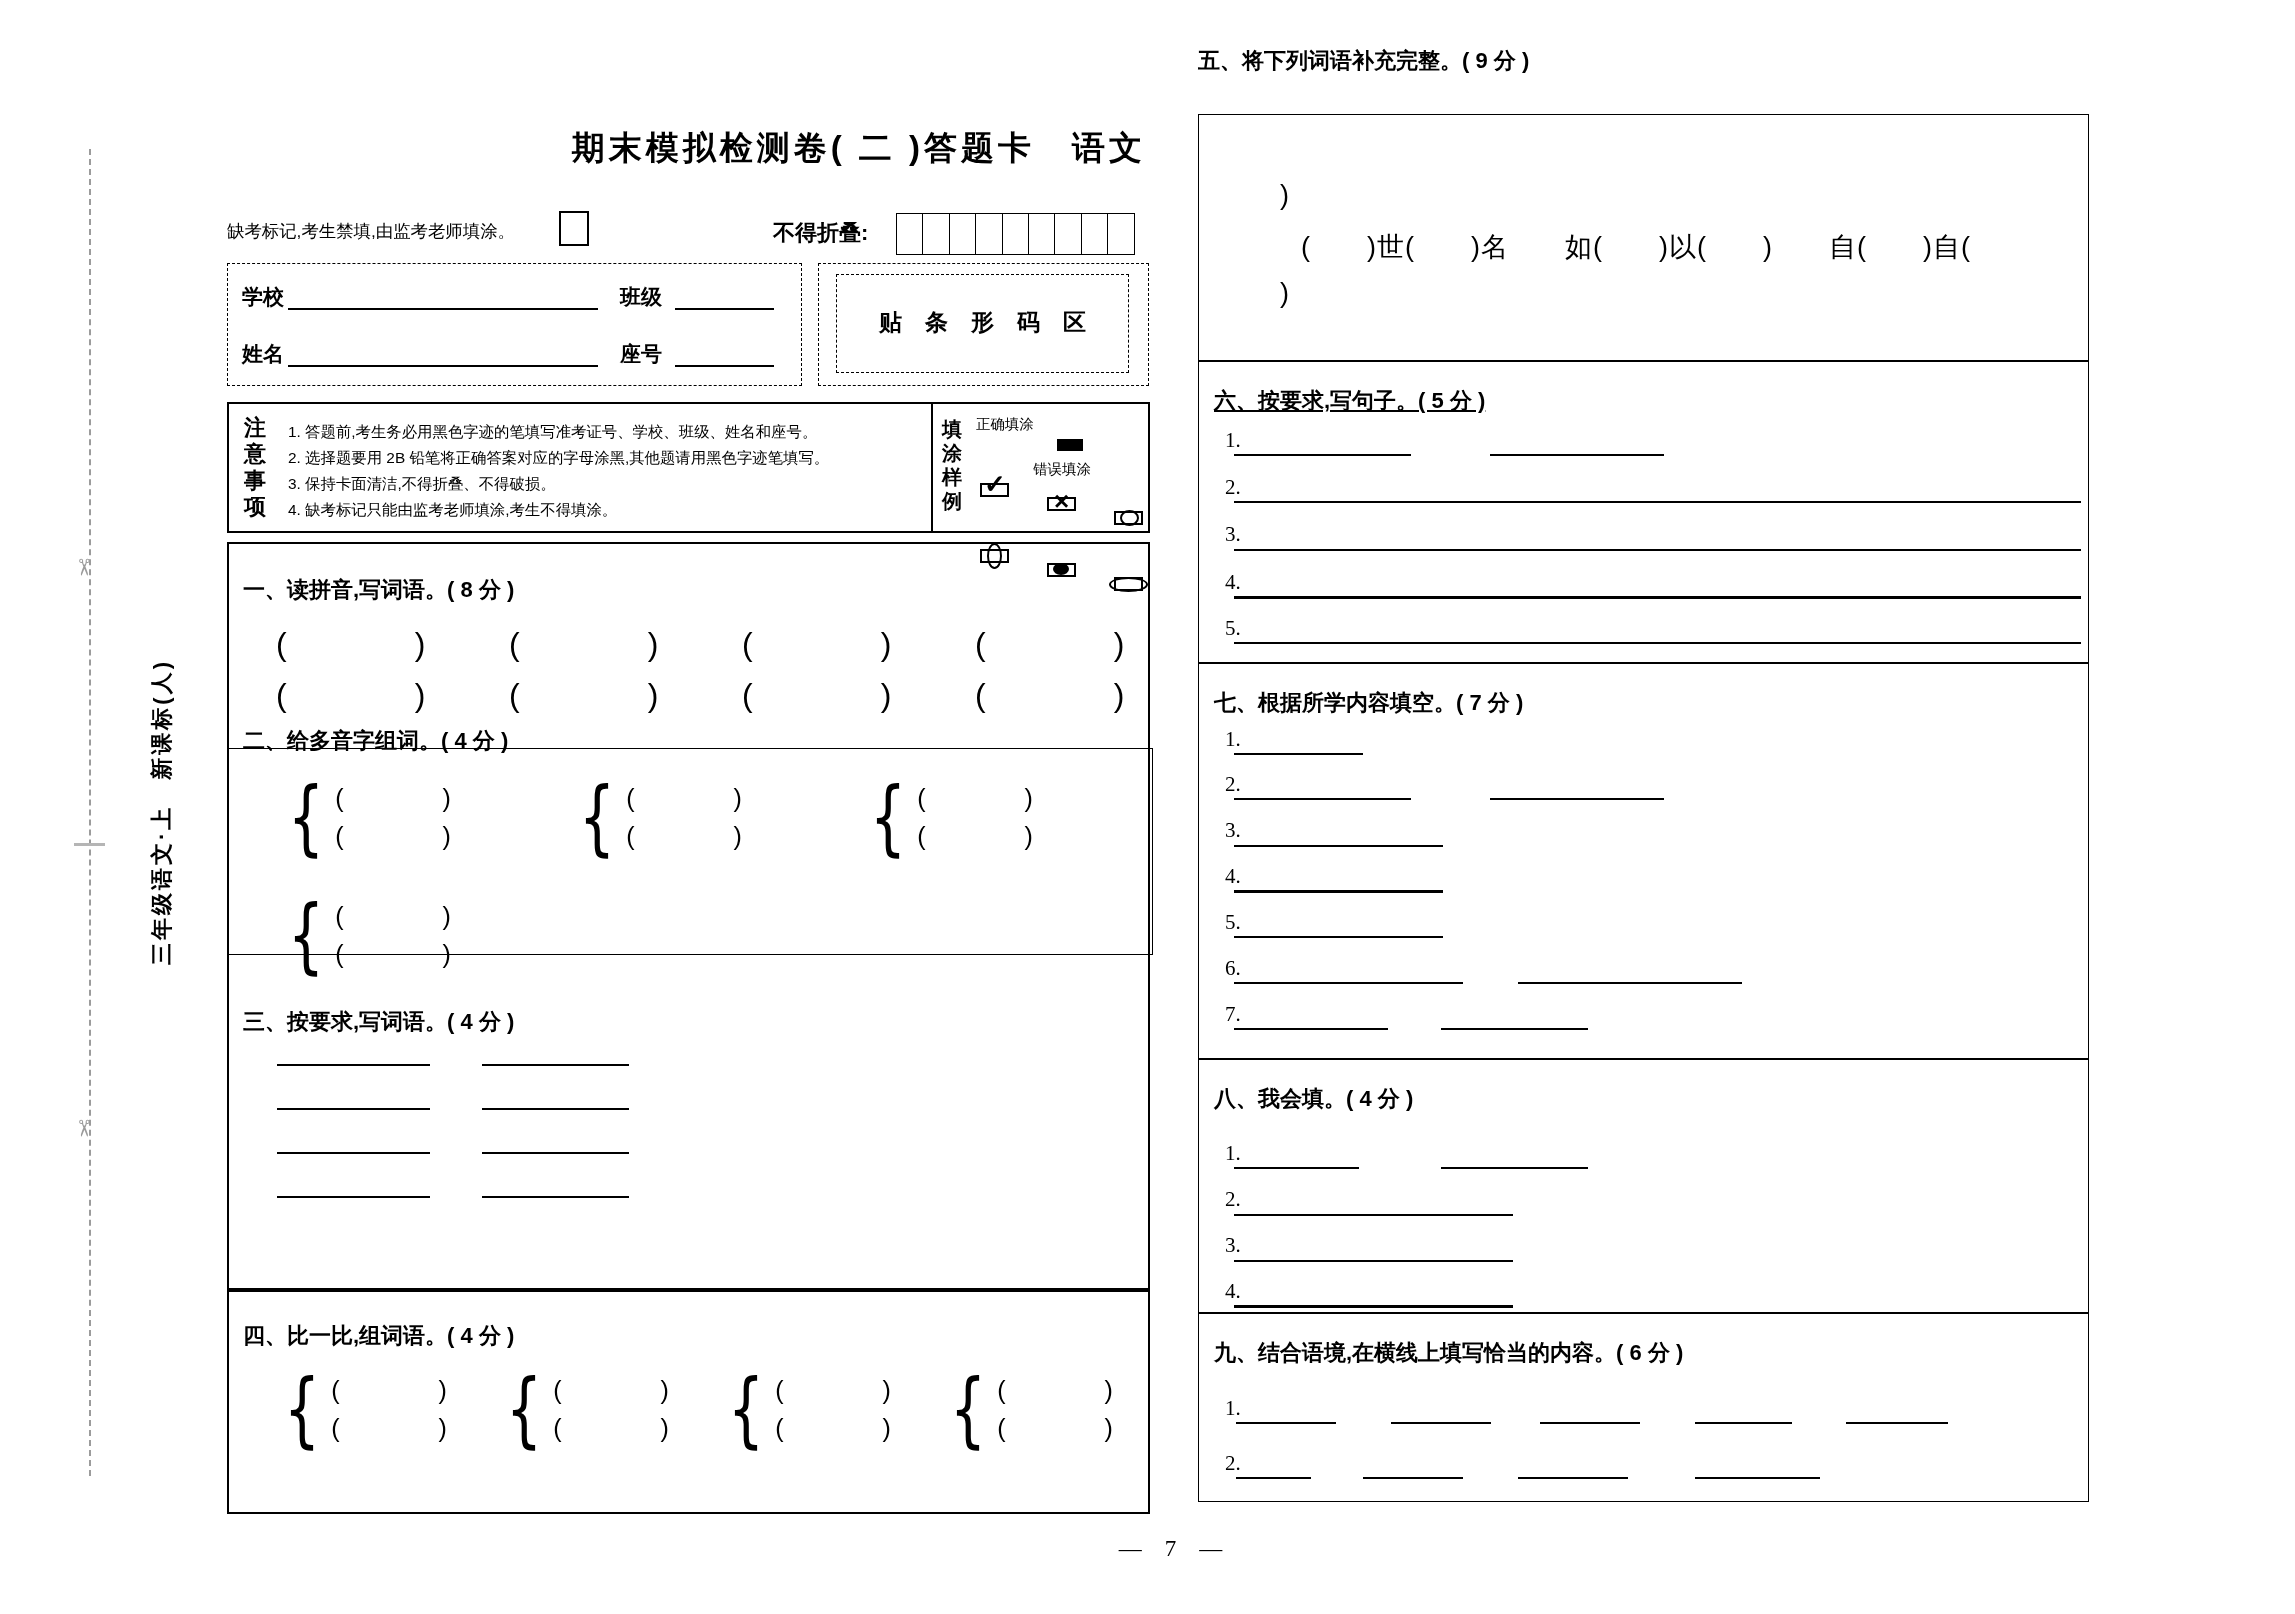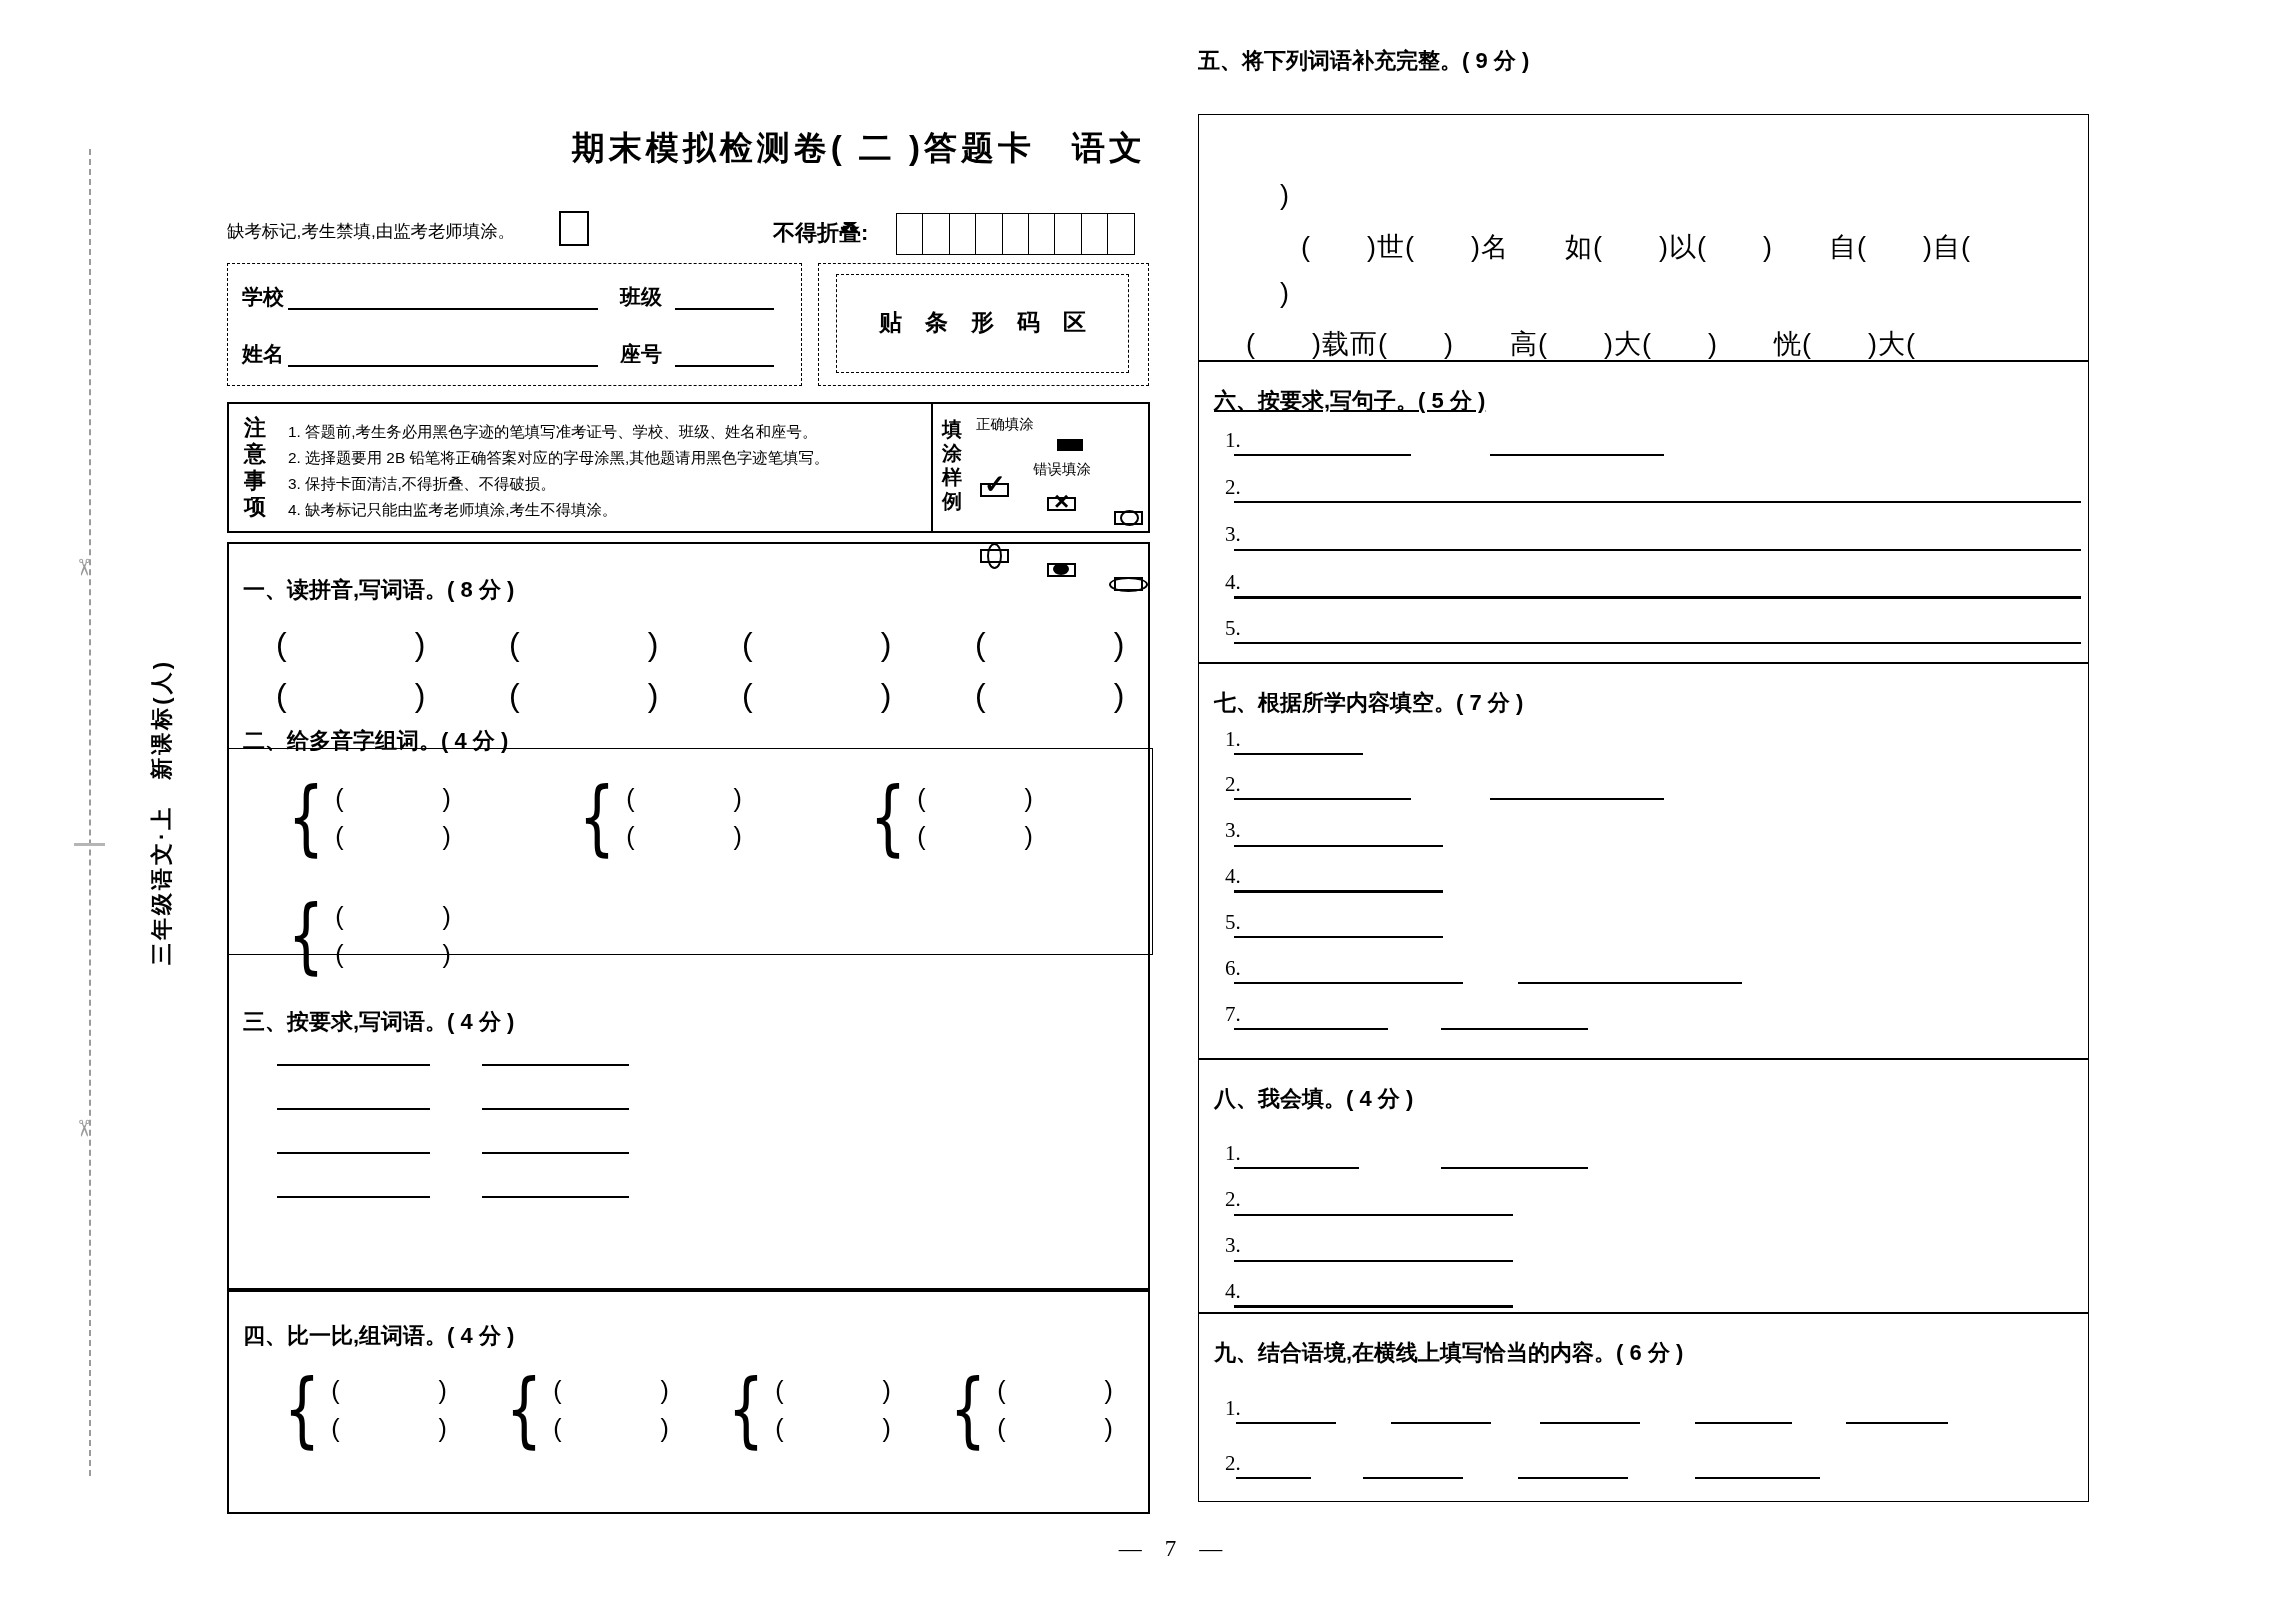--- a/index.html
+++ b/index.html
@@ -233,21 +233,20 @@
     </div>
   </div>
 
   <div class="abs sec-title" style="left:1198px;top:46px;">五、将下列词语补充完整。( 9 分 )</div>
 
   <div class="abs right-box">
 
     <div class="abs s5row" style="left:81px;top:65px;">)</div>
     <div class="abs s5row" style="left:62px;top:114px;margin-left:40px;">(　　)世(　　)名　　如(　　)以(　　)　　自(　　)自(</div>
     <div class="abs s5row" style="left:81px;top:163px;">)</div>
-    <div class="abs s5row" style="left:47px;top:211px;">(　　)载而(　　)　　高(　　)大(　　)　　恍(　　)大(</div>
 
     <div class="abs hdiv" style="top:245px;"></div>
 
     <div class="abs sec-title" style="left:15px;top:271px;text-decoration:underline;">六、按要求,写句子。( 5 分 )</div>
     <span class="abs item-no" style="left:26px;top:313px;">1.</span>
     <div class="abs uline" style="left:35px;top:339px;width:177px;"></div>
     <div class="abs uline" style="left:291px;top:339px;width:174px;"></div>
     <span class="abs item-no" style="left:26px;top:360px;">2.</span>
     <div class="abs uline" style="left:35px;top:386px;width:847px;"></div>
     <span class="abs item-no" style="left:26px;top:407px;">3.</span>

